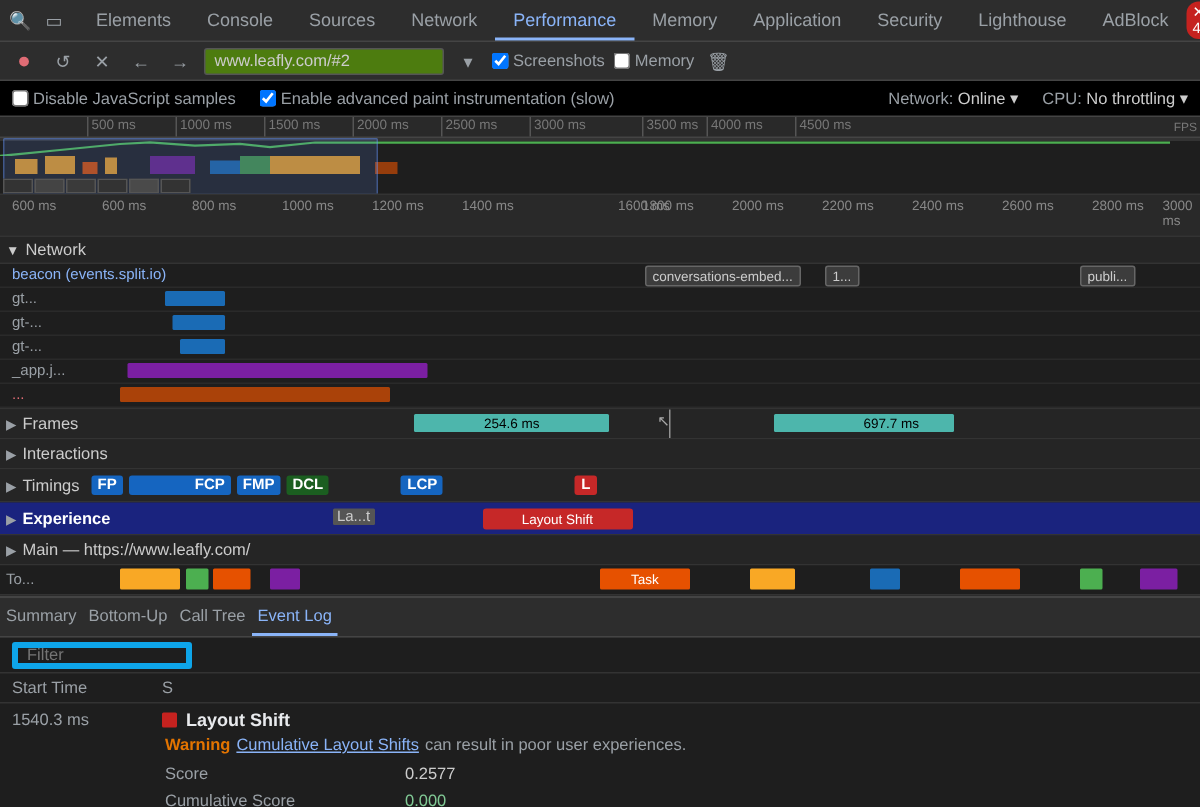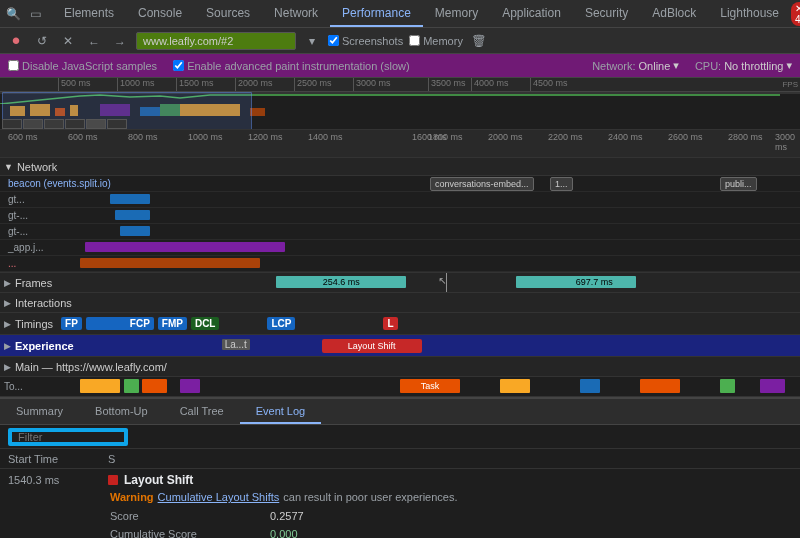--- a/index.html
+++ b/index.html
@@ -94,21 +94,21 @@
       color: #9aa0a6;
       font-size: 11px;
       cursor: pointer;
     }
     .checkbox-label input { width: 11px; height: 11px; }
 
     
     .options-bar {
       display: flex;
       align-items: center;
-      background: #701a75;
+      background: #000000;
       border-bottom: 1px solid #444;
       height: 24px;
       padding: 0 8px;
       gap: 16px;
     }
     .options-bar .opt-label {
       color: #9aa0a6;
       font-size: 11px;
     }
     .network-select {
@@ -248,21 +248,21 @@
       border-top: 2px solid #444;
       flex: 1;
     }
     .bottom-tabs {
       display: flex;
       height: 26px;
       background: #2d2d2d;
       border-bottom: 1px solid #444;
     }
     .bottom-tab {
-      padding: 0 16px;
+      padding: 0 4px;
       display: flex;
       align-items: center;
       color: #9aa0a6;
       cursor: pointer;
       font-size: 11px;
       border-bottom: 2px solid transparent;
     }
     .bottom-tab.active {
       color: #8ab4f8;
       border-bottom: 2px solid #8ab4f8;
@@ -413,22 +413,22 @@
   </div>
   <div class="tab-nav">
     <div class="tab-item">Elements</div>
     <div class="tab-item">Console</div>
     <div class="tab-item">Sources</div>
     <div class="tab-item">Network</div>
     <div class="tab-item active">Performance</div>
     <div class="tab-item">Memory</div>
     <div class="tab-item">Application</div>
     <div class="tab-item">Security</div>
+    <div class="tab-item">Lighthouse</div>
     <div class="tab-item">AdBlock</div>
-    <div class="tab-item">Lighthouse</div>
   </div>
   <div class="spacer"></div>
   <span class="badge-red">
     ✕ <span>4</span>
   </span>
 
 </div>
 
 <div class="second-bar">
   <div class="icon-btn" style="color:#e06c75; font-size:14px;">⏺</div>

